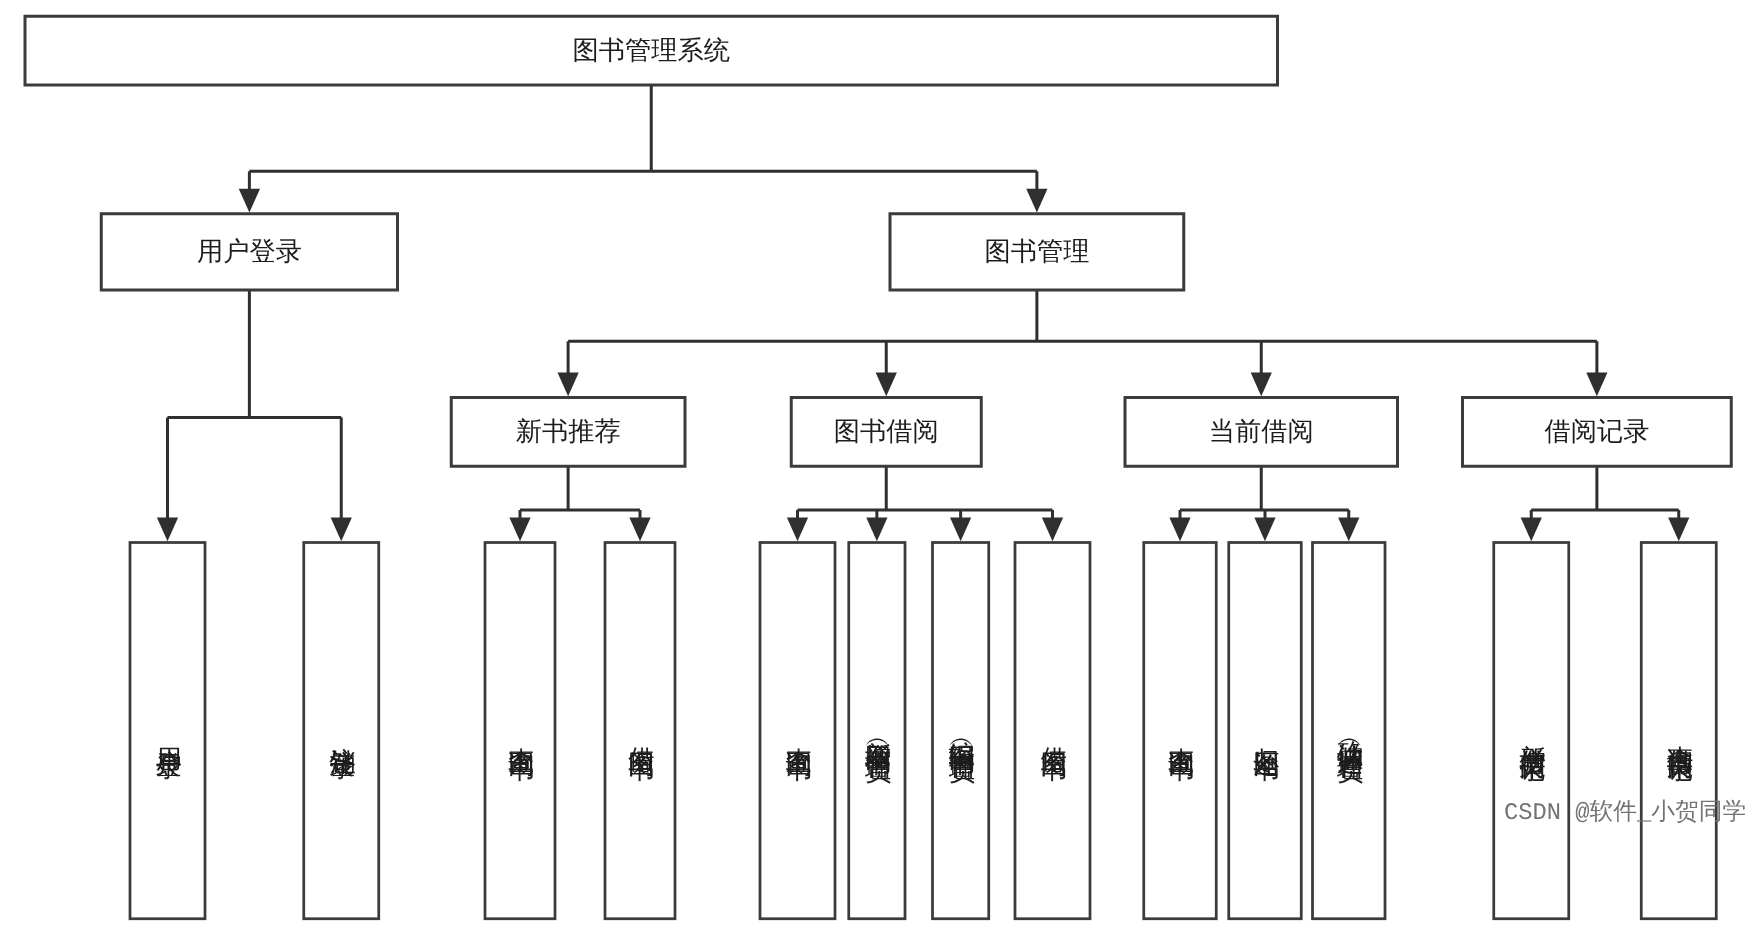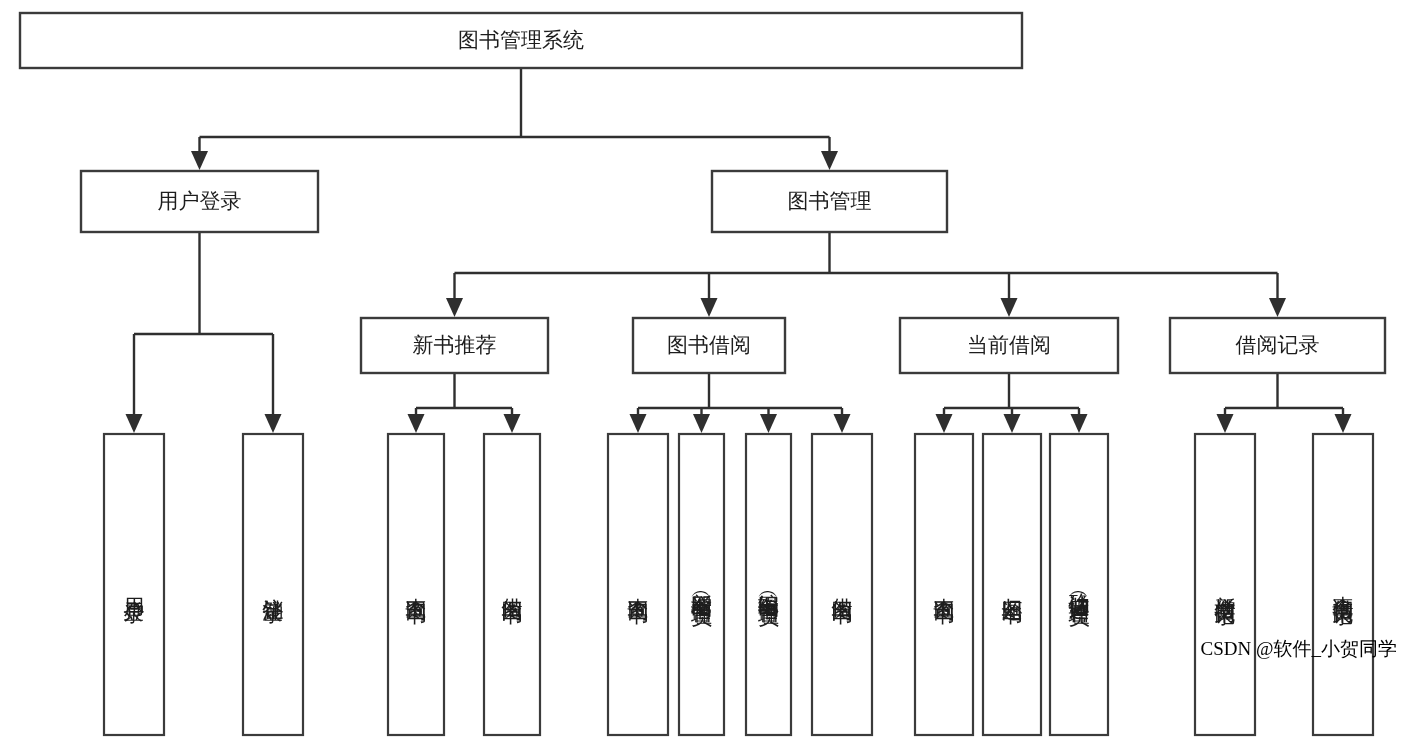--- a/index.html
+++ b/index.html
@@ -63,23 +63,23 @@
     line-height: 1.34;
     color: #1d1d1d;
     letter-spacing: 2px;
     white-space: pre;
     pointer-events: none;
   }
   .watermark {
     position: absolute;
     right: 8px;
     bottom: 4px;
-    font-family: Liberation Serif, serif;
+    font-family: Liberation Mono, monospace;
     font-size: 19px;
-    color: #000000;
+    color: #737373;
     white-space: nowrap;
   }
 </style>
 </head>
 <body>
 
 <div id="diagram-root">
 
   <svg id="tree-svg" viewBox="0 0 1405 747">
     <g id="edges-layer">

